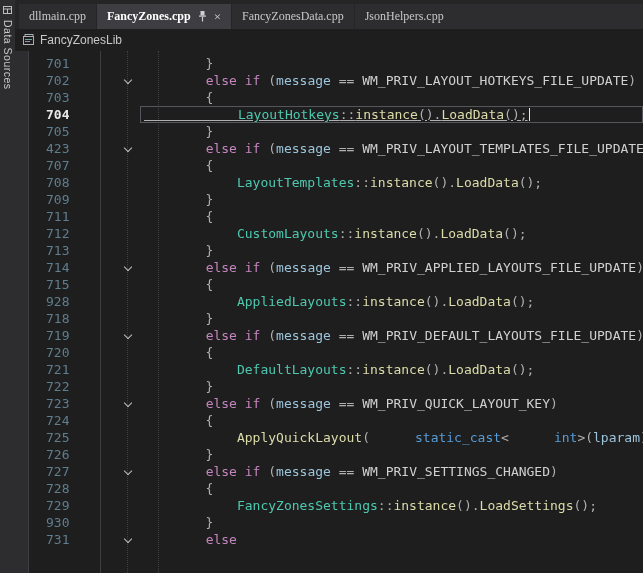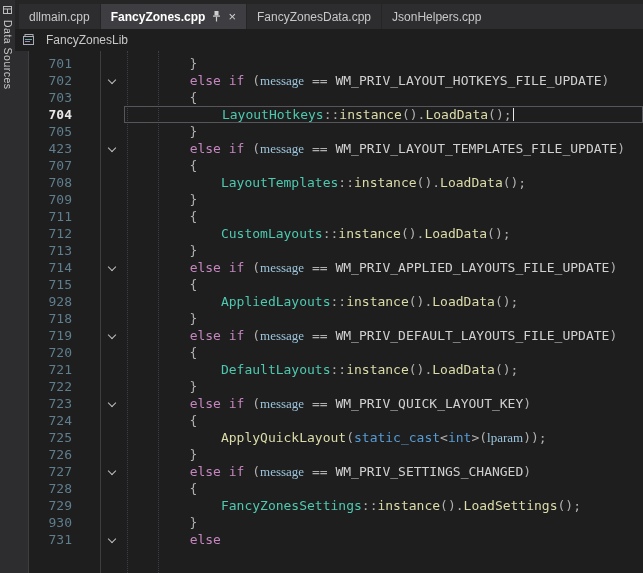--- a/index.html
+++ b/index.html
@@ -6,54 +6,54 @@
   body { margin: 0; background: #1e1e1e; font-family: "Liberation Sans", sans-serif; }
   .app { width: 643px; height: 573px; display: flex; overflow: hidden; background: var(--bg, #1e1e1e); }
 
   
   .side-strip { width: 15px; flex: none; background: var(--panel, #2d2d30); display: flex; flex-direction: column; align-items: center; padding-top: 5px; gap: 6px; }
   .side-label { writing-mode: vertical-rl; font-size: 10.5px; color: #c8c8c8; letter-spacing: .5px; white-space: nowrap; }
 
   .main { flex: 1; display: flex; flex-direction: column; min-width: 0; }
 
   
-  .tabbar { height: 29px; flex: none; background: #252526; display: flex; align-items: flex-end; padding-left: 4px; overflow: hidden; }
+  .tabbar { height: 29px; flex: none; background: #252526; display: flex; align-items: flex-end; padding-left: 4px; overflow: hidden; font-family: Liberation Serif, serif; }
   .tab { height: 25px; background: var(--panel, #2d2d30); color: var(--tab-text, #c8c8c8); font-size: 12px; display: flex; align-items: center; padding: 0 10px; margin-right: 1px; white-space: nowrap; }
   .tab.active { background: var(--tab-active-bg, #3e3e42); color: var(--tab-active-text, #fff); font-weight: bold; gap: 7px; }
   .tab:last-child { flex: 1; margin-right: 0; }
   .tab-close { font-size: 13px; color: #d0d0d0; line-height: 1; font-weight: normal; }
 
   
-  .breadcrumb { height: 22px; flex: none; display: flex; align-items: center; gap: 11px; padding-left: 7px; font-size: 12px; color: #c8c8c8; background: var(--bg, #1e1e1e); }
+  .breadcrumb { height: 22px; flex: none; display: flex; align-items: center; gap: 5px; padding-left: 7px; font-size: 12px; color: #c8c8c8; background: var(--bg, #1e1e1e); }
 
   
   .editor { flex: 1; position: relative; padding-top: 4px; overflow: hidden; font-family: "DejaVu Sans Mono", "Liberation Mono", monospace; font-size: 13px; }
   .bp-margin { position: absolute; left: 0; top: 0; bottom: 0; width: 14px; background: var(--panel, #2d2d30); border-right: 1px solid var(--guide, #3e3e42); z-index: 0; }
   .divider { position: absolute; left: 85px; top: 0; bottom: 0; border-left: 1px solid var(--guide, #3e3e42); z-index: 0; }
   .guide { position: absolute; top: 0; bottom: 0; width: 0; border-left: 1px dotted var(--guide, #3e3e42); z-index: 0; }
   .guide.g0 { left: 112px; }
   .guide.g1 { left: 143px; }
 
   .row { position: relative; z-index: 1; display: flex; height: 17px; line-height: 17px; padding-left: 15px; }
-  .num { width: 48px; flex: none; text-align: right; padding-right: 6px; color: var(--line-number, #5f7e8e); }
+  .num { width: 48px; flex: none; padding-right: 6px; color: var(--line-number, #5f7e8e); margin-left: 16px; }
   .marg { width: 22px; flex: none; }
   .fold { width: 24px; flex: none; display: flex; align-items: center; justify-content: center; }
   .chev { width: 6px; height: 6px; border-right: 1.5px solid #bfbfbf; border-bottom: 1.5px solid #bfbfbf; transform: rotate(45deg); margin-top: -2px; }
   .codeline { flex: 1; min-width: 0; white-space: pre; padding-left: 3px; color: var(--punctuation, #b0b0b0); }
 
   .row.cur .num { color: var(--line-number-current, #e8e8e8); font-weight: bold; }
-  .row.cur .codeline { border: 1px solid var(--current-line-border, #55555c); line-height: 15px; }
+  .row.cur .codeline { border: 1px solid var(--current-line-border, #55555c); line-height: 15px; text-decoration: underline; }
 
   .tok-p   { color: var(--punctuation, #b0b0b0); }
   .tok-kw  { color: var(--keyword-control, #c586c0); }
-  .tok-kwb { color: var(--keyword, #569cd6); }
+  .tok-kwb { color: var(--keyword, #569cd6); margin-left: 45px; }
   .tok-ty  { color: var(--type, #4ec9b0); }
   .tok-fn  { color: var(--function, #dcdcaa); }
   .tok-mac { color: var(--macro, #d0d0d0); }
-  .tok-par { color: var(--parameter, #9cc5dc); font-family: Liberation Serif, serif; }
+  .tok-par { color: var(--parameter, #9cc5dc); }
 
   .caret { display: inline-block; width: 1px; height: 13px; background: #e8e8e8; vertical-align: -2px; margin-left: 1px; }
 </style>
 </head>
 <body>
 
 <div class="app">
 
   <div class="side-strip">
     <svg width="9" height="9" viewBox="0 0 9 9">

